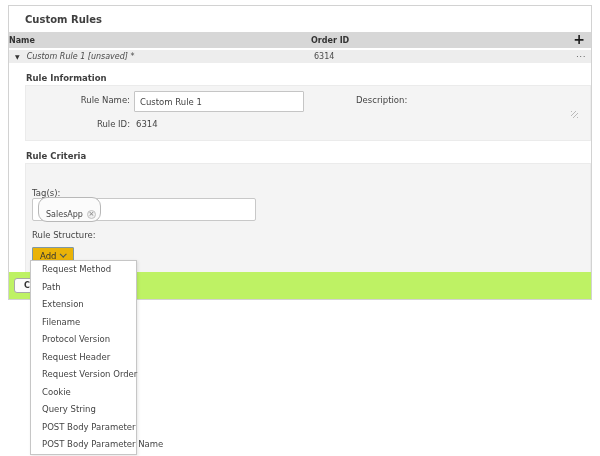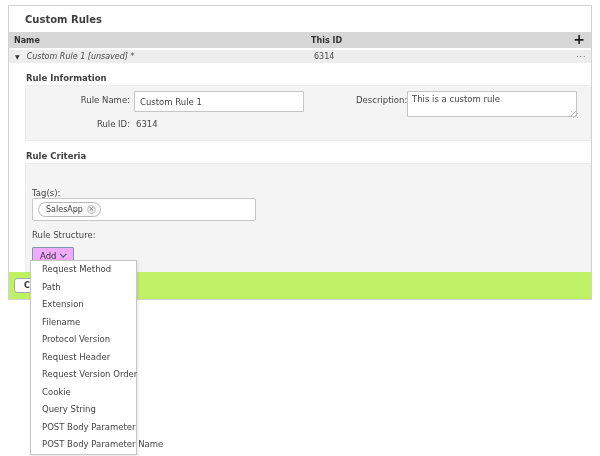--- a/index.html
+++ b/index.html
@@ -9,21 +9,21 @@
   .page { position:relative; width:600px; height:456px; background:#fff; }
 
   .panel { position:absolute; left:8px; top:5px; width:584px; height:295px;
            background:#fff; border:1px solid #d2d2d2; }
 
   .title-bar { height:26px; display:flex; align-items:center; padding-left:16px; }
   .title-bar span { font-size:10px; font-weight:bold; color:#3f3f3f; }
 
   .table-header { height:16px; background:#d7d7d7; position:relative;
                   display:flex; align-items:center; }
-  .col-name { margin-left:5px; font-size:8px; font-weight:bold; color:#333;text-align:right; }
+  .col-name { font-size:8px; font-weight:bold; color:#333;text-align:right; }
   .col-ruleid { position:absolute; left:302px; font-size:8px; font-weight:bold; color:#333; }
   .add-rule { position:absolute; right:6px; top:0; line-height:15px; font-size:14px;
               font-weight:bold; color:#1c1c1c; cursor:pointer; }
 
   .row-gap { height:2px; background:#fff; }
 
   .rule-row { height:13px; background:#ededed; position:relative;
               display:flex; align-items:center; cursor:pointer; }
   .expander { margin-left:6px; font-size:6px; color:#333; line-height:1; }
   .rule-name { margin-left:7px; font-size:8px; font-style:italic; color:#4a4a4a; }
@@ -63,29 +63,29 @@
                   background:#fff; margin-right:4px; position:relative; }
   .radio-circle.checked::after { content:""; position:absolute; left:1.5px; top:1.5px;
                   width:4px; height:4px; border-radius:50%; background:#1d7fc4; }
   .radio-label { font-size:8.5px; color:#444; }
 
   .lbl-tags { position:absolute; left:6px; top:24px; font-size:8.5px; color:#444; }
   .tag-input { position:absolute; left:6px; top:34px; width:224px; height:23px;
                background:#fff; border:1px solid #c8c8c8; border-radius:2px;
                display:flex; align-items:center; padding-left:5px; cursor:text; }
   .tag-pill { display:flex; align-items:center; border:1px solid #b8b8b8;
-              border-radius:9px; background:#fbfbfb; padding:2px 4px 2px 7px; }
+              border-radius:9px; background:#fbfbfb; padding:12px 4px 2px 7px; }
   .tag-pill .tag-text { font-size:8px; color:#444; }
   .tag-remove { margin-left:4px; width:9px; height:9px; border-radius:50%;
                 border:1px solid #c2c2c2; background:#efefef; color:#777;
                 font-size:7px; line-height:7px; text-align:center; cursor:pointer; }
 
   .lbl-structure { position:absolute; left:6px; top:66px; font-size:8.5px; color:#444; }
   .add-button { position:absolute; left:6px; top:83px; width:42px; height:17px;
-                background:#f0abfc; border:1px solid #7f98a5; border-radius:1px;
+                background:#eab308; border:1px solid #7f98a5; border-radius:1px;
                 display:flex; align-items:center; justify-content:center;
                 cursor:pointer; }
   .add-button .add-label { font-size:8.5px; color:#333; margin-right:5px; }
   .chevron-down { width:4.5px; height:4.5px; border-right:1.2px solid #44555e;
                   border-bottom:1.2px solid #44555e; transform:rotate(45deg) translate(-1px,-1px); }
 
   .footer { position:absolute; left:0; bottom:0; width:100%; height:27px;
             display:flex; align-items:center;
             padding-right:4px; background:#bef264; }
   .btn { height:15px; padding:0 9px; margin-left:5px; background:#fcfcfc;
@@ -104,40 +104,39 @@
 <div class="page">
 
   <div class="panel">
 
     <div class="title-bar">
       <span>Custom Rules</span>
     </div>
 
     <div class="table-header">
       <span class="col-name">Name</span>
-      <span class="col-ruleid">This ID</span>
+      <span class="col-ruleid">Order ID</span>
       <span class="add-rule">+</span>
     </div>
 
     <div class="row-gap"></div>
 
     <div class="rule-row">
       <span class="expander">▼</span>
       <span class="rule-name">Custom Rule 1 [unsaved] *</span>
       <span class="rule-id-cell">6314</span>
       <span class="row-actions">...</span>
     </div>
 
     <div class="section-heading">Rule Information</div>
 
     <div class="gray-box info-box">
       <span class="form-label lbl-rule-name">Rule Name:</span>
       <input class="text-input" type="text" value="Custom Rule 1" style="">
       <span class="form-label lbl-desc">Description:</span>
-      <textarea class="desc-area" style="">This is a custom rule</textarea>
       <span class="resize-grip"></span>
       <span class="form-label lbl-rule-id">Rule ID:</span>
       <span class="val-rule-id">6314</span>
     </div>
 
     <div class="section-heading">Rule Criteria</div>
 
     <div class="gray-box criteria-box">
 
 

